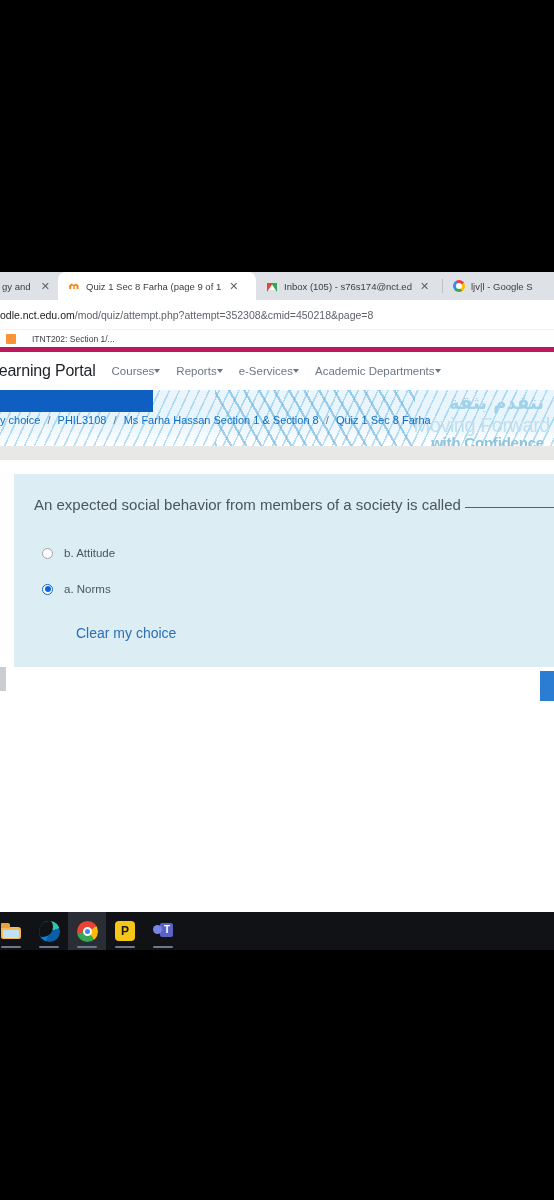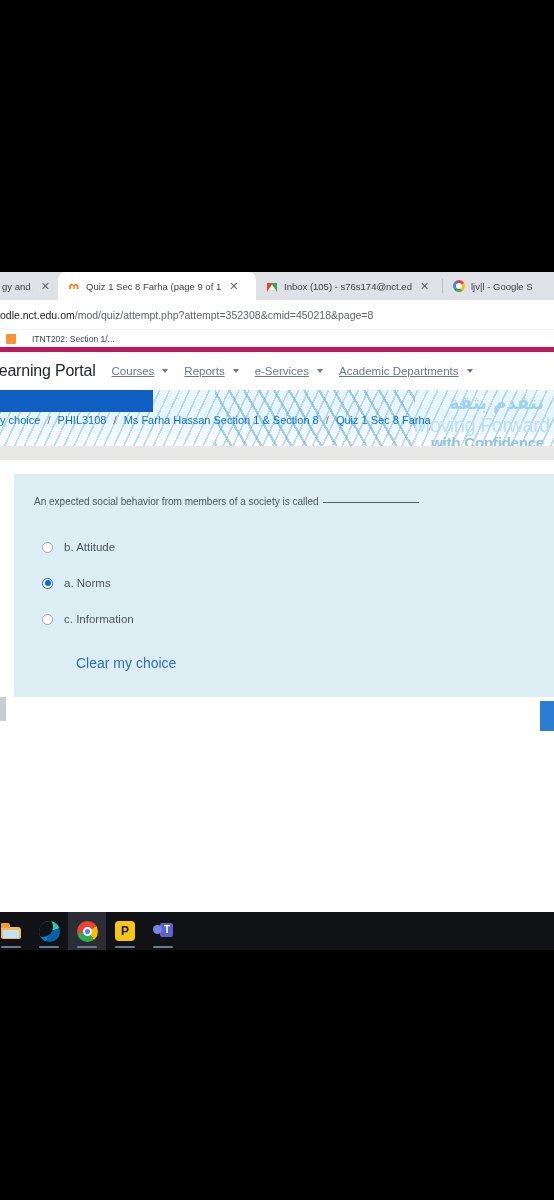--- a/index.html
+++ b/index.html
@@ -64,21 +64,21 @@
   .bm-label { font-size:8.5px; color:#3c4043; white-space:nowrap; }
 
   
   .page { position:relative; background:#ffffff; height:560px; overflow:hidden; }
 
   .navbar {
     height:38px; background:#ffffff; display:flex; align-items:center;
     gap:16px; padding-left:0px; white-space:nowrap;
   }
   .brand { font-size:16px; color:#1d2125; font-weight:400; margin-left:-10px; letter-spacing:-0.2px; }
-  .navitem { font-size:11.5px; color:#6b7785; display:flex; align-items:center; gap:8px;text-decoration:underline; }
+  .navitem { font-size:11.5px; color:#6b7785; display:flex; align-items:center; gap:0; }
   .caret { width:0; height:0; border-left:3.5px solid transparent; border-right:3.5px solid transparent; border-top:4px solid #6b7785; display:inline-block; }
 
   .banner { position:relative; height:74px; background:#ffffff; overflow:hidden; }
   .banner-blue {
     position:absolute; left:-12px; top:0; width:165px; height:22px;
     background:#0f5fc2;
   }
   .banner-art {
     position:absolute; left:0; top:0; width:554px; height:56px;
     background:
@@ -111,21 +111,21 @@
 
   .banner-grayline { position:absolute; left:0; top:56px; width:554px; height:14px; background:#e8e8e6; }
   .banner-grayline2 { position:absolute; left:0; top:70px; width:554px; height:4px; background:#ffffff; }
 
   
   .qwrap { position:relative; padding:10px 0 0 0; background:#ffffff; }
   .qcard {
     margin-left:14px; width:540px; background:#ddedf4; padding:22px 0 26px 0;
   }
   .qtext {
-    font-size:10px; color:#4b5560; padding-left:20px; padding-right:10px;
+    font-size:15px; color:#4b5560; padding-left:20px; padding-right:10px;
     white-space:nowrap;
   }
   .qblank { border-bottom:1px solid #55606b; display:inline-block; width:96px; margin-left:4px; vertical-align:2px; }
 
   .options { margin-top:34px; padding-left:28px; display:flex; flex-direction:column; gap:24px; }
   .opt { display:flex; align-items:center; gap:11px; }
   .radio {
     width:11px; height:11px; border-radius:50%; border:1px solid #9aa6b0;
     background:#ffffff; flex:none; position:relative;
   }
@@ -271,24 +271,20 @@
 
           <div class="options">
             <div class="opt">
               <span class="radio"></span>
               <span class="opt-label">b. Attitude</span>
             </div>
             <div class="opt">
               <span class="radio checked"></span>
               <span class="opt-label">a. Norms</span>
             </div>
-            <div class="opt">
-              <span class="radio"></span>
-              <span class="opt-label">c. Information</span>
-            </div>
           </div>
 
           <div class="clear-link">Clear my choice</div>
         </div>
 
         <div class="whitegap">
           <div class="leftstub"></div>
           <div class="nextbtn"></div>
         </div>
       </div>

